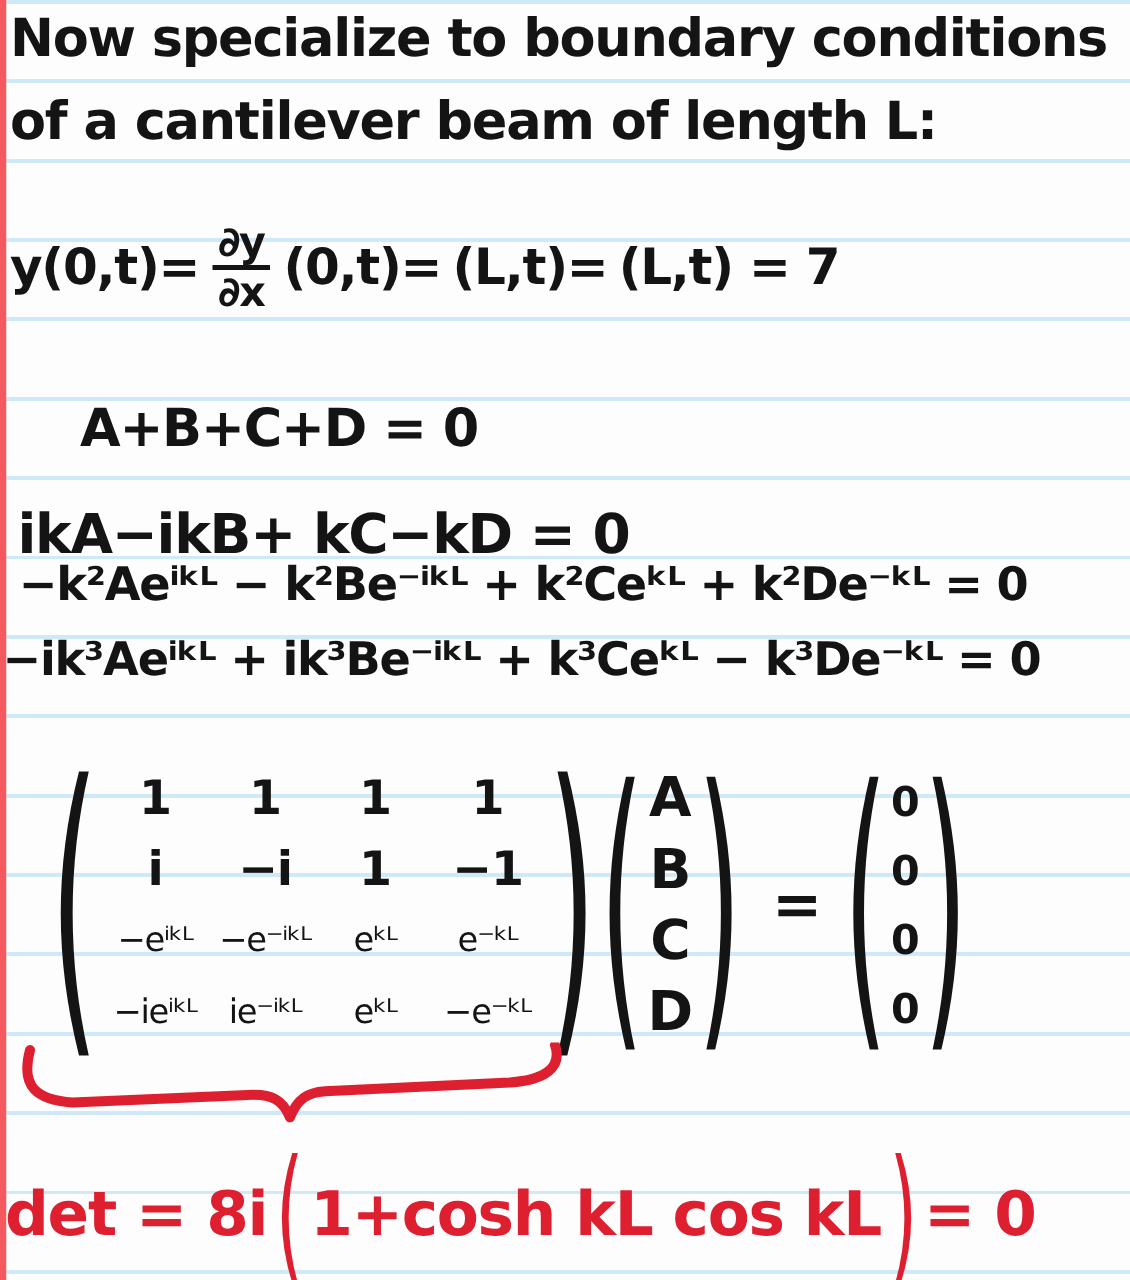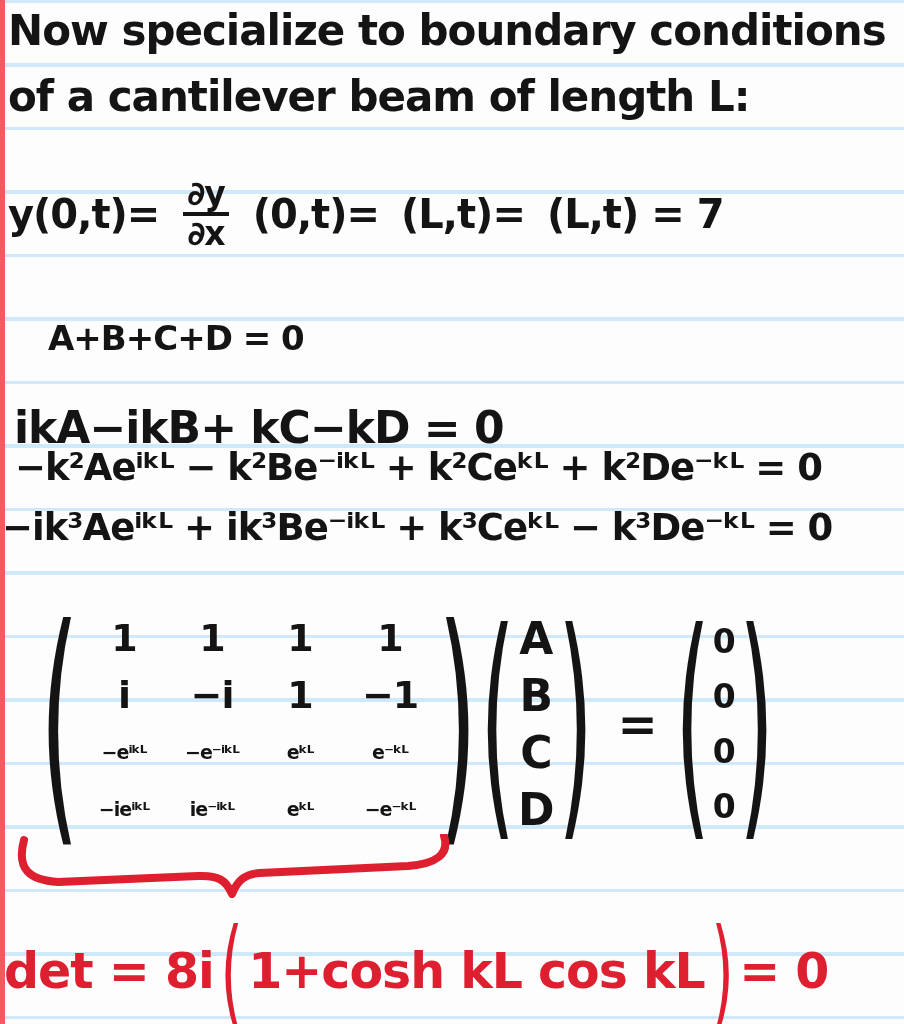--- a/index.html
+++ b/index.html
@@ -23,31 +23,31 @@
     font-weight:700;
     letter-spacing:-1px;
     white-space:nowrap;
     line-height:1.1;
   }
   .title1{left:8px;top:8px;font-size:42px;}
   .title2{left:8px;top:74px;font-size:42px;}
 
   .bc-eq{
     left:8px;top:158px;height:112px;
-    display:flex;align-items:center;gap:22px;
+    display:flex;align-items:center;gap:9px;
     font-size:40px;
   }
   .frac{
     display:inline-flex;flex-direction:column;align-items:center;
     font-size:33px;line-height:1.02;margin:0 2px;
   }
   .frac .num{border-bottom:4px solid #141414;padding:0 4px 1px 4px;}
   .frac .den{padding-top:1px;}
 
-  .eq-sum {left:48px;top:320px;font-size:34px;}
+  .eq-sum {left:64px;top:320px;font-size:42px;}
   .eq-ik  {left:14px;top:380px;font-size:44px;margin-top:24px;}
   .eq-k2  {left:15px; top:448px;font-size:37px;}
   .eq-k3  {left:2px; top:508px;font-size:37px;}
 
   .matrix-block{
     left:40px;top:596px;height:256px;
     display:flex;align-items:center;gap:2px;
   }
   .paren{
     display:inline-block;font-weight:400;line-height:0;
@@ -56,21 +56,21 @@
   }
   .paren-big{font-size:100px;transform:scale(1.0,2.55);}
   .paren-vec{font-size:100px;transform:scale(0.9,2.45);}
   .mat-grid{
     display:grid;
     grid-template-columns:88px 88px 88px 92px;
     grid-auto-rows:57px;
     align-items:center;justify-items:center;
   }
   .mat-grid .r12{font-size:38px;font-weight:700;letter-spacing:-1px;}
-  .mat-grid .r34{font-size:19px;font-weight:700;letter-spacing:-1px;white-space:nowrap;}
+  .mat-grid .r34{font-size:27px;font-weight:400;letter-spacing:-1px;white-space:nowrap;}
   .vec-col{
     display:flex;flex-direction:column;align-items:center;justify-content:center;
   }
   .vec-col .v{font-size:44px;font-weight:700;line-height:57px;}
   .vec-col .z{font-size:33px;font-weight:700;line-height:55px;}
   .mat-eq{font-size:48px;font-weight:700;margin:0 14px 0 22px;}
 
   .underbrace{position:absolute;left:8px;top:834px;}
 
   .det-line{

